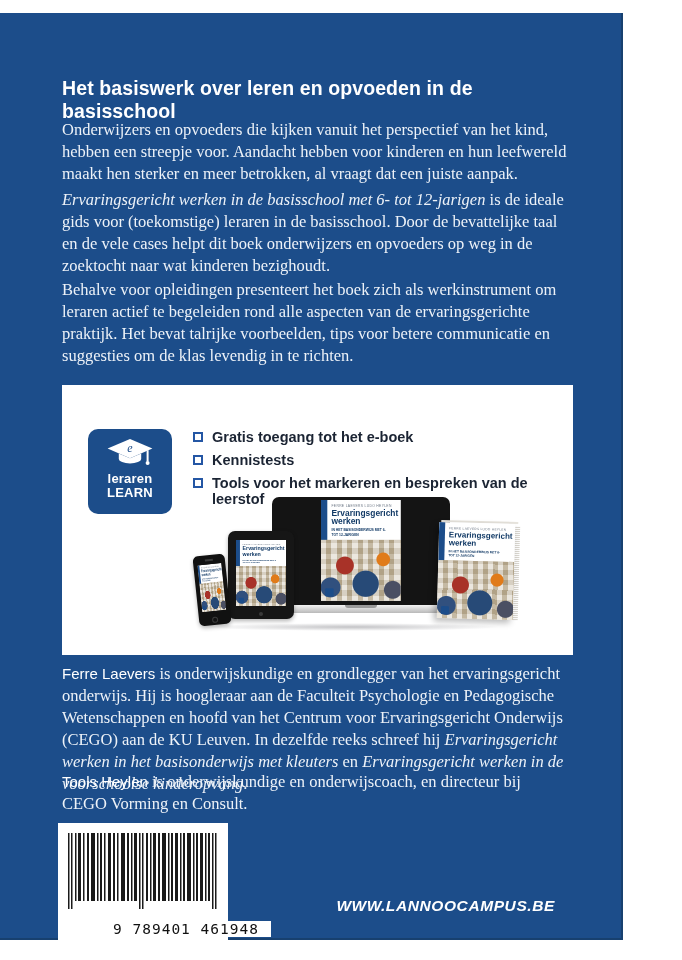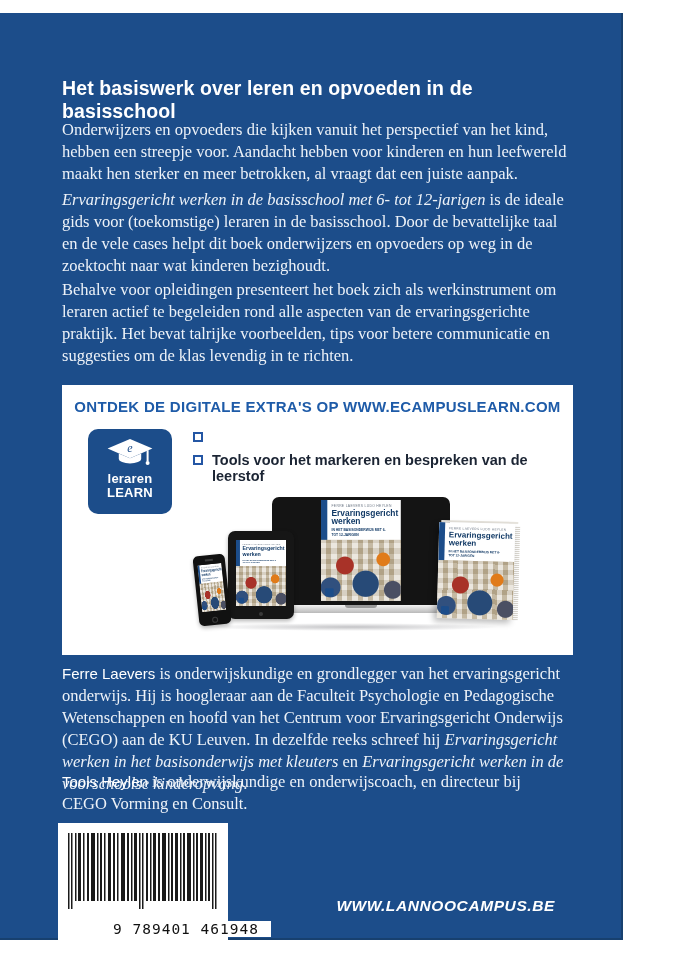--- a/index.html
+++ b/index.html
@@ -102,37 +102,41 @@
 
   <h1 class="headline">Het basiswerk over leren en opvoeden in de basisschool</h1>
 
   <p class="serif p1">Onderwijzers en opvoeders die kijken vanuit het perspectief van het kind, hebben een streepje voor. Aandacht hebben voor kinderen en hun leefwereld maakt hen sterker en meer betrokken, al vraagt dat een juiste aanpak.</p>
 
   <p class="serif p2"><em>Ervaringsgericht werken in de basisschool met 6- tot 12-jarigen</em><span> is de ideale gids voor (toekomstige) leraren in de basisschool. Door de bevattelijke taal en de vele cases helpt dit boek onderwijzers en opvoeders op weg in de zoektocht naar wat kinderen bezighoudt.</span></p>
 
   <p class="serif p3">Behalve voor opleidingen presenteert het boek zich als werkinstrument om leraren actief te begeleiden rond alle aspecten van de ervaringsgerichte praktijk. Het bevat talrijke voorbeelden, tips voor betere communicatie en suggesties om de klas levendig in te richten.</p>
 
   <div class="extras">
-    <div class="extras-header">ONTDEK DE DIGITALE EXTRA'S OP WWW.ECAMPUSLEARN.COM</div>
 
     <div class="logo">
       <svg width="48" height="34" viewBox="0 0 60 42">
         <polygon points="30,1 58,13 30,25 2,13" fill="#ffffff"></polygon>
         <path d="M16,19 v7 a14,5.5 0 0 0 28,0 v-7 l-14,6 z" fill="#ffffff"></path>
         <line x1="52" y1="15" x2="52" y2="29" stroke="#ffffff" stroke-width="2.5"></line>
         <circle cx="52" cy="31" r="2.5" fill="#ffffff"></circle>
         <text x="30" y="17" text-anchor="middle" font-size="15" font-style="italic" font-family="Liberation Serif, serif" fill="#1c4d8a">e</text>
       </svg>
       <div class="logo-text">leraren</div>
       <div class="logo-text">LEARN</div>
     </div>
 
     <ul class="bullets">
       <li>
           <span class="sq"></span>
+          <span class="bullet-label">Gratis toegang tot het e-boek</span>
+        </li>
+      <li>
+          <span class="sq"></span>
+          <span class="bullet-label">Kennistests</span>
         </li>
       <li>
           <span class="sq"></span>
           <span class="bullet-label">Tools voor het markeren en bespreken van de leerstof</span>
         </li>
     </ul>
 
     <div class="devices">
       <div class="dev-shadow" style="left:140px; top:128px; width:300px;"></div>
 

